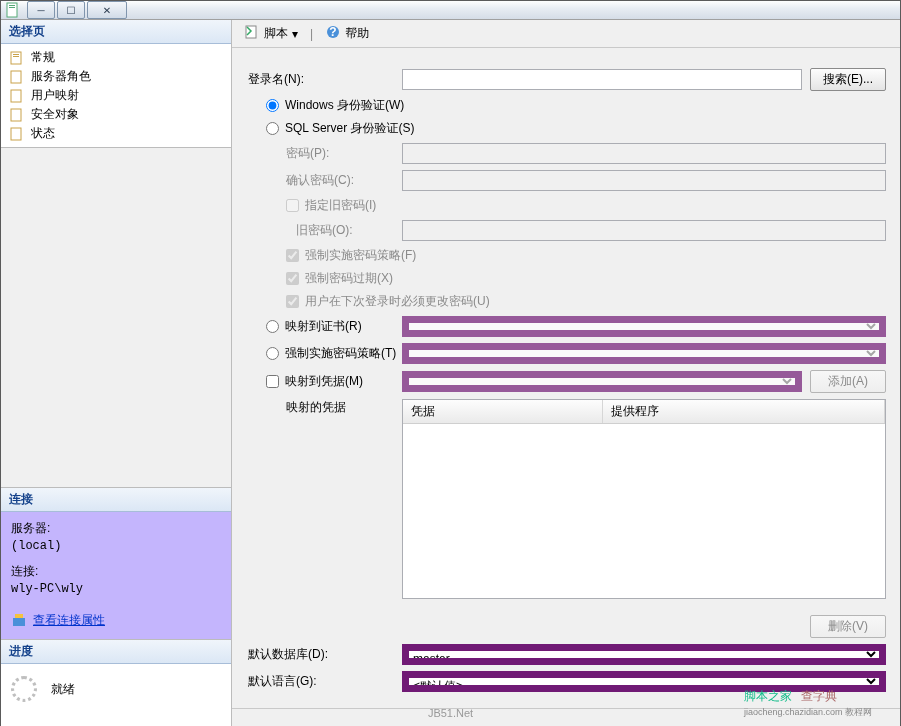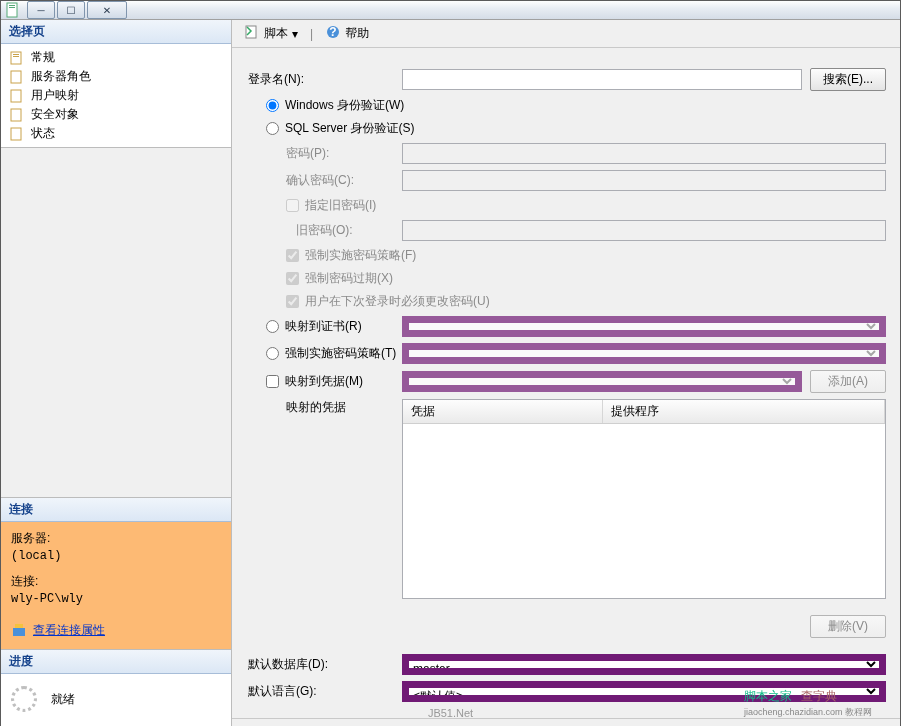--- a/index.html
+++ b/index.html
@@ -12,21 +12,21 @@
 .win-btn { width: 28px; height: 18px; background: linear-gradient(#f4f7fb, #d1dbe7); border: 1px solid #8095ad; border-radius: 2px; display: flex; align-items: center; justify-content: center; font-size: 10px; color: #2b3c50; cursor: pointer; }
 .win-btn.close { width: 40px; }
 .client { flex: 1; display: flex; background: #f0f0f0; }
 .left { width: 231px; display: flex; flex-direction: column; border-right: 1px solid #bcbcbc; }
 .panel-head { background: linear-gradient(#f0f5fb, #dbe7f5); border-bottom: 1px solid #a7bdd8; padding: 3px 8px; font-weight: bold; color: #15428b; }
 .nav { background: #fff; border-bottom: 1px solid #bcbcbc; padding: 4px 6px; flex: 0 0 auto; }
 .nav-item { display: flex; align-items: center; gap: 6px; padding: 1px 2px; cursor: pointer; }
 .nav-item.selected { background: #fff; }
 .nav-icon { width: 16px; height: 16px; display: inline-flex; }
 .spacer { flex: 1; background: #f0f0f0; border-bottom: 1px solid #bcbcbc; }
-.conn-panel { background: #fdba74; border-bottom: 1px solid #bcbcbc; padding: 8px 10px; }
+.conn-panel { background: #c4b5fd; border-bottom: 1px solid #bcbcbc; padding: 8px 10px; }
 .conn-panel .lbl { margin-bottom: 2px; }
 .conn-panel .val { margin-bottom: 10px; font-family: "Courier New", monospace; }
 .conn-link { color: #0033cc; text-decoration: underline; display: inline-flex; align-items: center; gap: 6px; margin-top: 6px; cursor: pointer; }
 .progress-panel { background: #fff; padding: 8px 10px 18px; height: 92px; }
 .progress-row { display: flex; align-items: center; gap: 14px; margin-top: 4px; }
 .spinner { width: 26px; height: 26px; border: 3px dotted #bfbfbf; border-radius: 50%; }
 .right { flex: 1; display: flex; flex-direction: column; }
 .toolbar { height: 28px; border-bottom: 1px solid #c9c9c9; display: flex; align-items: center; padding: 0 8px; gap: 6px; background: #f0f0f0; }
 .tool-btn { display: flex; align-items: center; gap: 4px; padding: 2px 4px; cursor: pointer; }
 .tool-sep { color: #888; margin: 0 2px; }
@@ -261,21 +261,21 @@
                 <div class="cred-col c1">凭据</div>
                 <div class="cred-col c2">提供程序</div>
               </div>
             </div>
             <div style="display:flex;justify-content:flex-end;">
               <button class="btn disabled" disabled="">删除(V)</button>
             </div>
           </div>
         </div>
 
-        <div class="row" style="margin-top:10px;">
+        <div class="row" style="">
           <div class="lbl-col">默认数据库(D):</div>
           <div class="ctl-col">
               <select class="combo"><option>master</option></select>
             </div>
         </div>
         <div class="row">
           <div class="lbl-col">默认语言(G):</div>
           <div class="ctl-col">
               <select class="combo"><option>&lt;默认值&gt;</option></select>
             </div>

